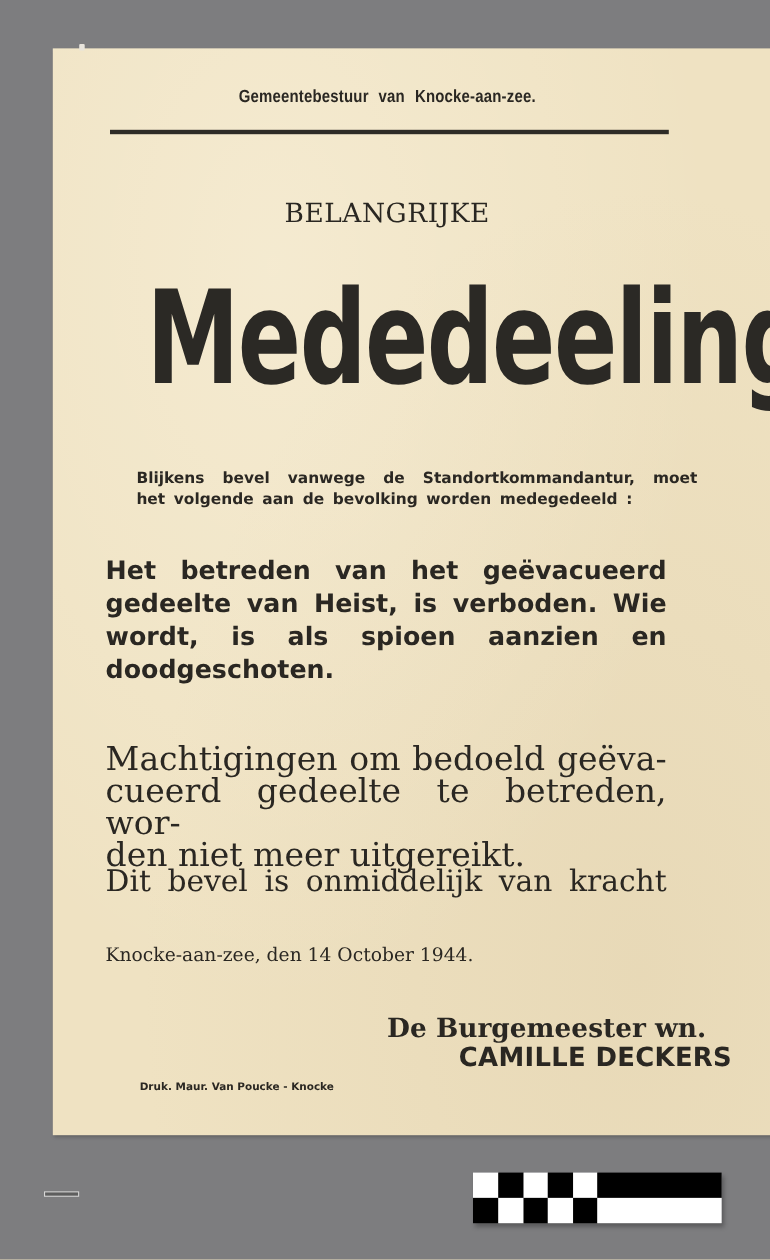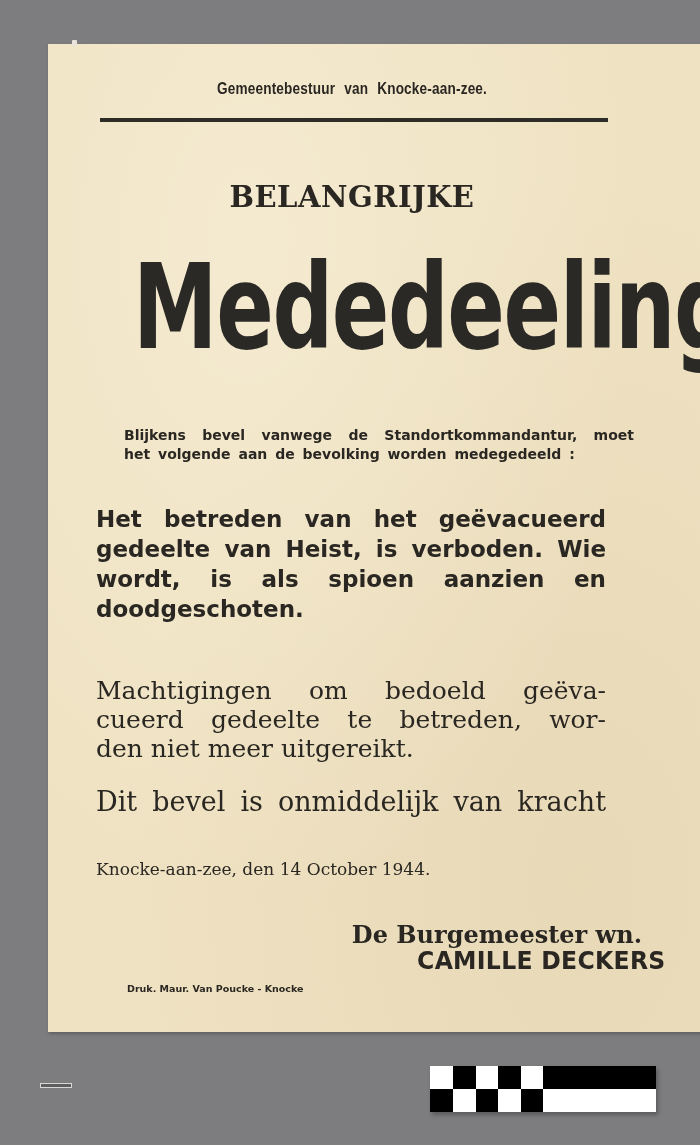--- a/index.html
+++ b/index.html
@@ -56,22 +56,22 @@
       font-family: "Liberation Sans", sans-serif;
       font-weight: bold;
       font-size: 16px;
       letter-spacing: 0.2px;
       transform: scaleX(0.85);
       word-spacing: 6px;
     }
     .belangrijke {
       top: 136px;
       font-family: "DejaVu Serif", serif;
-      font-weight: bold;
-      font-size: 29px;
+      font-weight: normal;
+      font-size: 24px;
       letter-spacing: 0.5px;
     }
     .mededeeling {
       top: 188px;
       font-family: "DejaVu Sans", sans-serif;
       font-weight: bold;
       font-size: 118px;
       line-height: 150px;
       letter-spacing: -2px;
       transform: scaleX(0.72);
@@ -99,21 +99,21 @@
       font-family: "DejaVu Sans", sans-serif;
       font-weight: bold;
       font-size: 23px;
       line-height: 30px;
     }
     .main-para span { display: block; text-align: justify; text-align-last: justify; }
     .main-para span.last { text-align-last: left; }
     .second-para {
       top: 632px;
       font-family: "DejaVu Serif", serif;
-      font-size: 25px;
+      font-size: 30px;
       line-height: 29px;
     }
     .second-para span { display: block; text-align: justify; text-align-last: justify; }
     .second-para span.last { text-align-last: left; }
     .third-para {
       top: 728px;
       font-family: "DejaVu Serif", serif;
       font-size: 27px;
       line-height: 29px;
       margin-top: 15px;

